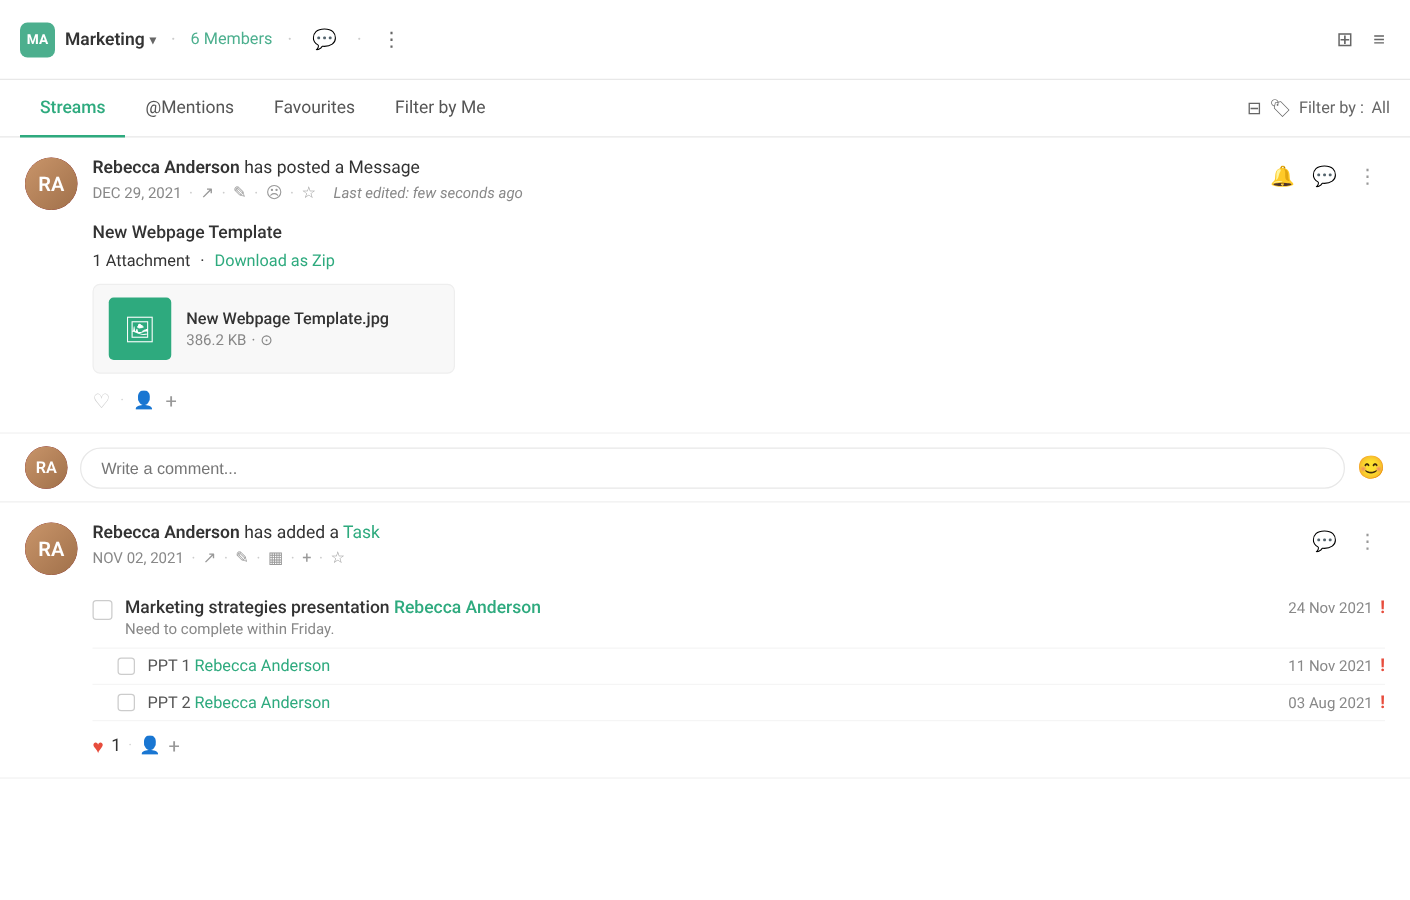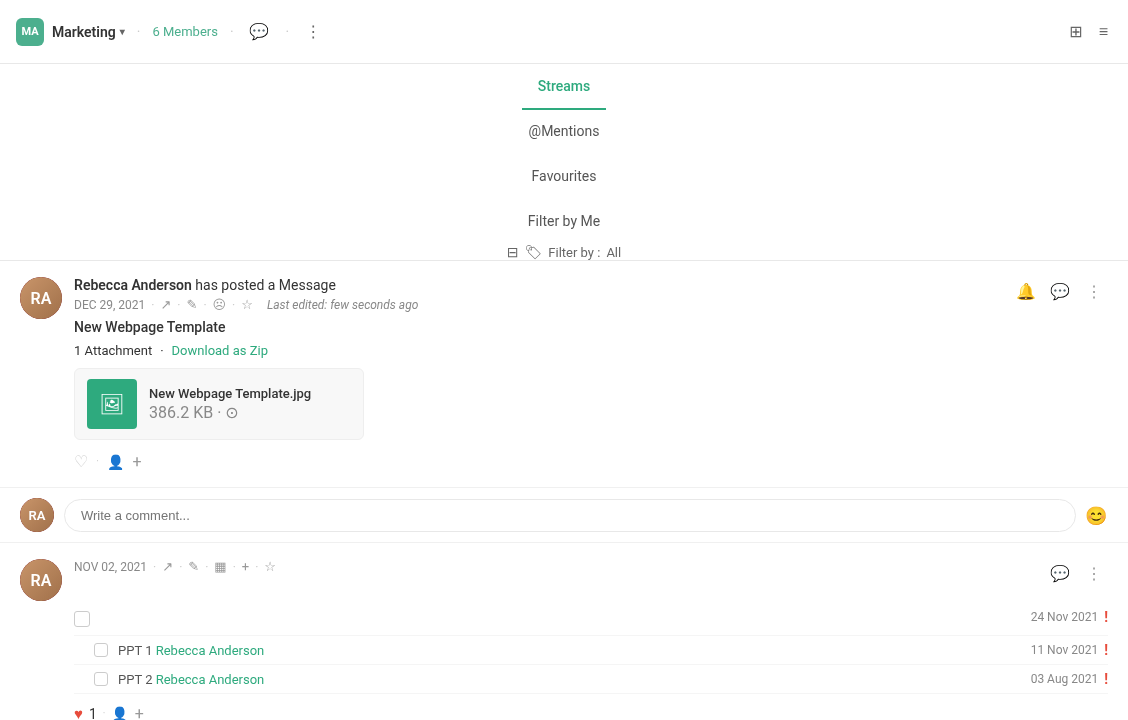--- a/index.html
+++ b/index.html
@@ -32,25 +32,23 @@
     .chevron-icon { font-size: 10px; color: #666; }
     .dot-sep { color: #ccc; margin: 0 4px; }
     .members-link { color: #4CAF8E; font-size: 13px; cursor: pointer; }
     .header-icon { color: #666; cursor: pointer; padding: 4px; border-radius: 4px; font-size: 16px; }
     .header-spacer { flex: 1; }
     .header-right { display: flex; align-items: center; gap: 8px; }
 
     
     .tabs {
       display: flex;
-      align-items: center;
       border-bottom: 1px solid #e8e8e8;
       padding: 0 16px;
       gap: 0;
-      flex-direction: column;
     }
     .tab {
       padding: 14px 16px;
       font-size: 14px;
       cursor: pointer;
       color: #555;
       border-bottom: 2px solid transparent;
       margin-bottom: -1px;
     }
     .tab.active {
@@ -107,21 +105,21 @@
     .post-date-row .dot { color: #ccc; }
     .post-actions {
       display: flex; align-items: center; gap: 6px;
     }
     .action-icon {
       width: 28px; height: 28px;
       display: flex; align-items: center; justify-content: center;
       color: #999; cursor: pointer; border-radius: 4px; font-size: 16px;
     }
 
-    .post-body { margin-left: 54px; }
+    .post-body { margin-left: 54px; margin-top: 10px; }
     .post-subject { font-size: 14px; color: #333; font-weight: 500; margin-bottom: 8px; }
     .attachment-row {
       display: flex; align-items: center; gap: 8px;
       margin-bottom: 10px; font-size: 13px;
     }
     .attachment-count { font-weight: 400; color: #333; }
     .download-link { color: #2eaa7e; cursor: pointer; }
 
     .file-card {
       display: flex; align-items: center;
@@ -136,21 +134,21 @@
     .file-thumb {
       width: 50px; height: 50px;
       background: #2eaa7e;
       border-radius: 4px;
       display: flex; align-items: center; justify-content: center;
       color: white; font-size: 20px;
       flex-shrink: 0;
     }
     .file-info { flex: 1; }
     .file-name { font-size: 13px; font-weight: 500; color: #333; }
-    .file-size { font-size: 16px; color: #888; margin-top: 2px; display: flex; align-items: center; gap: 4px; }
+    .file-size { font-size: 12px; color: #888; margin-top: 2px; display: flex; align-items: center; gap: 4px; }
 
     .reaction-row {
       display: flex; align-items: center; gap: 8px;
       margin-top: 12px;
     }
     .reaction-btn {
       font-size: 16px; cursor: pointer; color: #ccc;
     }
     .reaction-dot { color: #ccc; font-size: 10px; }
     .people-icon { font-size: 14px; color: #999; cursor: pointer; }
@@ -323,20 +321,25 @@
     <input class="comment-input" type="text" placeholder="Write a comment..." style="">
     <span class="emoji-btn">😊</span>
   </div>
 
   <div class="post-card">
     <div class="post-header">
       <div class="avatar">
         <div class="avatar-img">RA</div>
       </div>
       <div class="post-meta">
+        <div class="post-title">
+          <strong>Rebecca Anderson</strong>
+          <span> has added a </span>
+          <span class="task-link">Task</span>
+        </div>
         <div class="post-date-row">
           <span>NOV 02, 2021</span>
           <span class="dot">·</span>
           <span class="icon-btn">↗</span>
           <span class="dot">·</span>
           <span class="icon-btn">✎</span>
           <span class="dot">·</span>
           <span class="icon-btn">▦</span>
           <span class="dot">·</span>
           <span class="icon-btn">+</span>
@@ -347,20 +350,27 @@
       <div class="post-actions">
         <div class="action-icon">💬</div>
         <div class="action-icon">⋮</div>
       </div>
     </div>
 
     <div class="post-body">
 
       <div class="task-item">
         <div class="task-checkbox"></div>
+        <div style="flex:1;">
+          <div class="task-title">
+            <span>Marketing strategies presentation</span>
+            <span class="assignee">Rebecca Anderson</span>
+          </div>
+          <div class="task-desc">Need to complete within Friday.</div>
+        </div>
         <div class="task-row-end">
           <span class="task-due">24 Nov 2021</span>
           <span class="task-priority">!</span>
         </div>
       </div>
 
       <div class="sub-task">
         <div class="sub-checkbox"></div>
         <div class="sub-title">
           <span>PPT 1</span>

